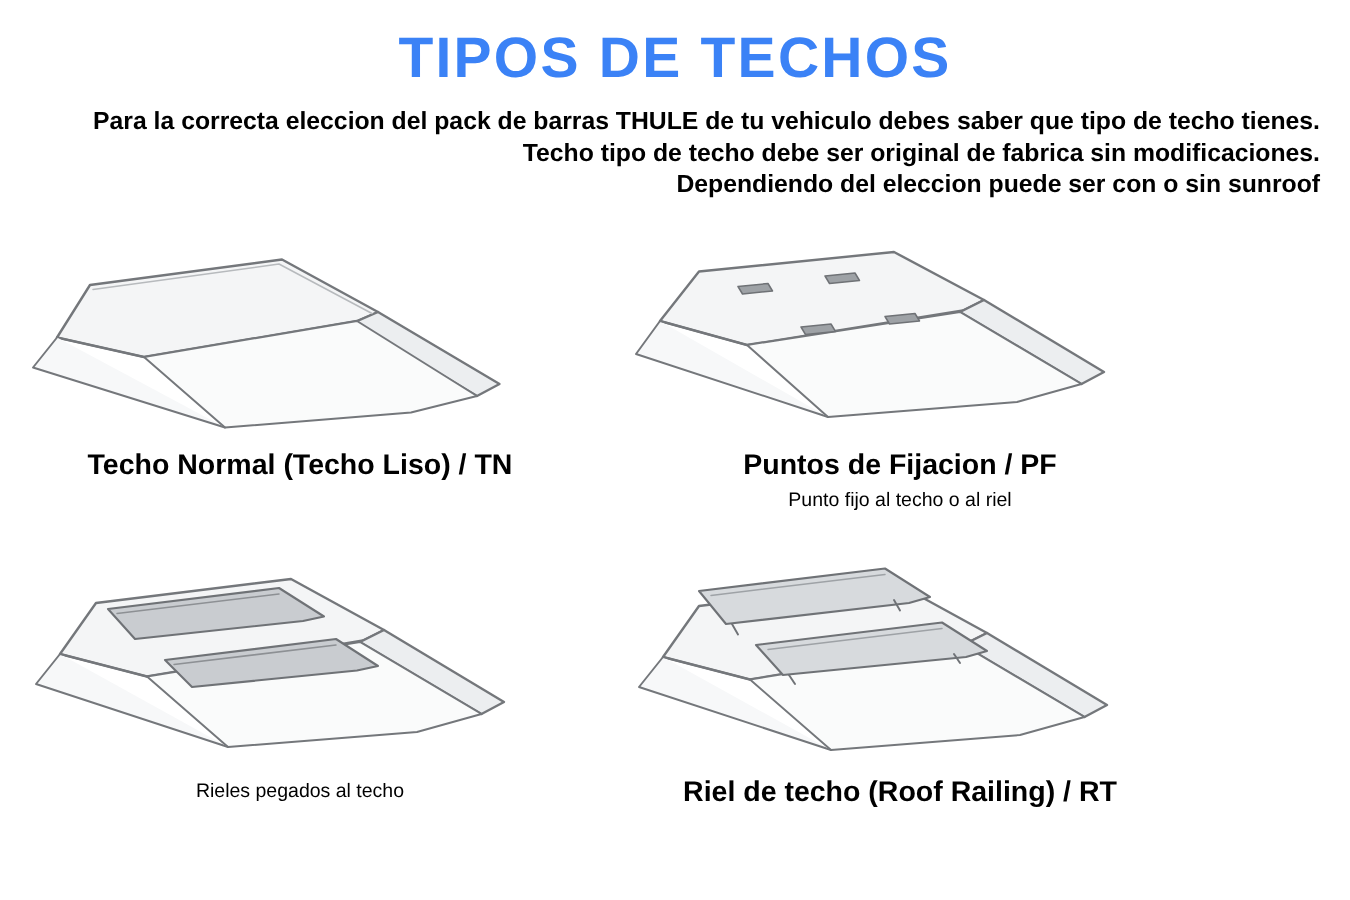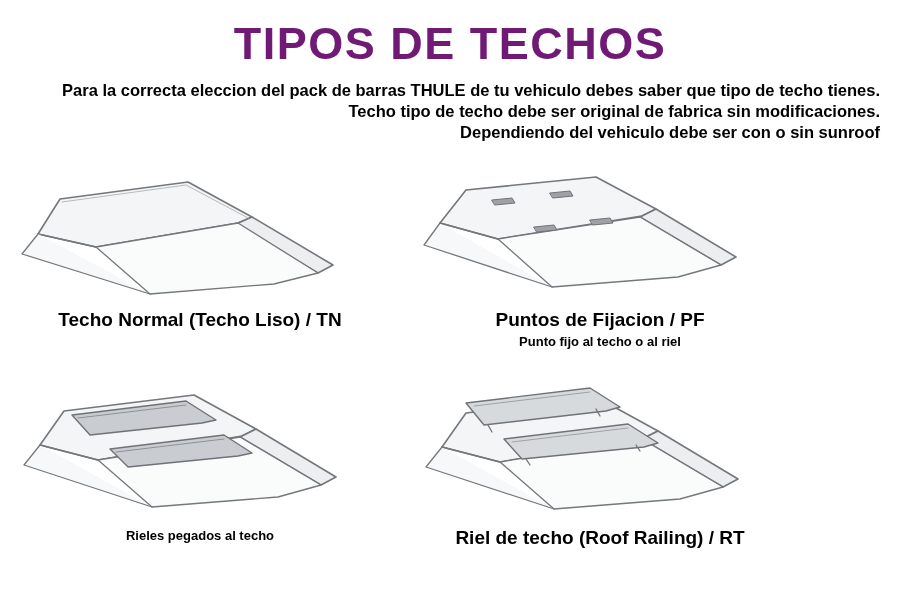--- a/index.html
+++ b/index.html
@@ -16,25 +16,25 @@
   }
   .page {
     position: relative;
     width: 900px;
     height: 600px;
     box-sizing: border-box;
     padding: 0;
   }
   .title {
     text-align: center;
-    font-size: 45px;
+    font-size: 38px;
     font-weight: bold;
     letter-spacing: 1.5px;
     margin: 18px 0 10px 0;
-    color: #701a75;
+    color: #3b82f6;
   }
   .subtitle-block {
     text-align: right;
     margin: 0 auto;
     width: 860px;
   }
   .subtitle {
     font-size: 16.5px;
     font-weight: bold;
     line-height: 21px;
@@ -69,37 +69,37 @@
   }
   .cap-main {
     font-size: 19px;
     font-weight: bold;
     color: #000;
     margin-top: 2px;
     text-align: center;
   }
   .cap-sub {
     font-size: 13px;
-    font-weight: bold;
+    font-weight: normal;
     color: #000;
     margin-top: 3px;
     text-align: center;
   }
 </style>
 </head>
 <body>
 
 <div class="page">
 
   <div class="title">TIPOS DE TECHOS</div>
 
   <div class="subtitle-block">
     <p class="subtitle">Para la correcta eleccion del pack de barras THULE de tu vehiculo debes saber que tipo de techo tienes.</p>
     <p class="subtitle">Techo tipo de techo debe ser original de fabrica sin modificaciones.</p>
-    <p class="subtitle">Dependiendo del vehiculo debe ser con o sin sunroof</p>
+    <p class="subtitle">Dependiendo del eleccion puede ser con o sin sunroof</p>
   </div>
 
   <div class="grid">
 
     <div class="cell">
       <div class="art">
         <svg viewBox="0 0 400 150" xmlns="http://www.w3.org/2000/svg">
           <g fill="none" stroke="#74777b" stroke-width="1.6" stroke-linejoin="round" stroke-linecap="round">
 
             <path d="M38 77 L60 42 L188 25 L252 60 L238 66 L96 90 Z" fill="#f4f5f6"></path>

